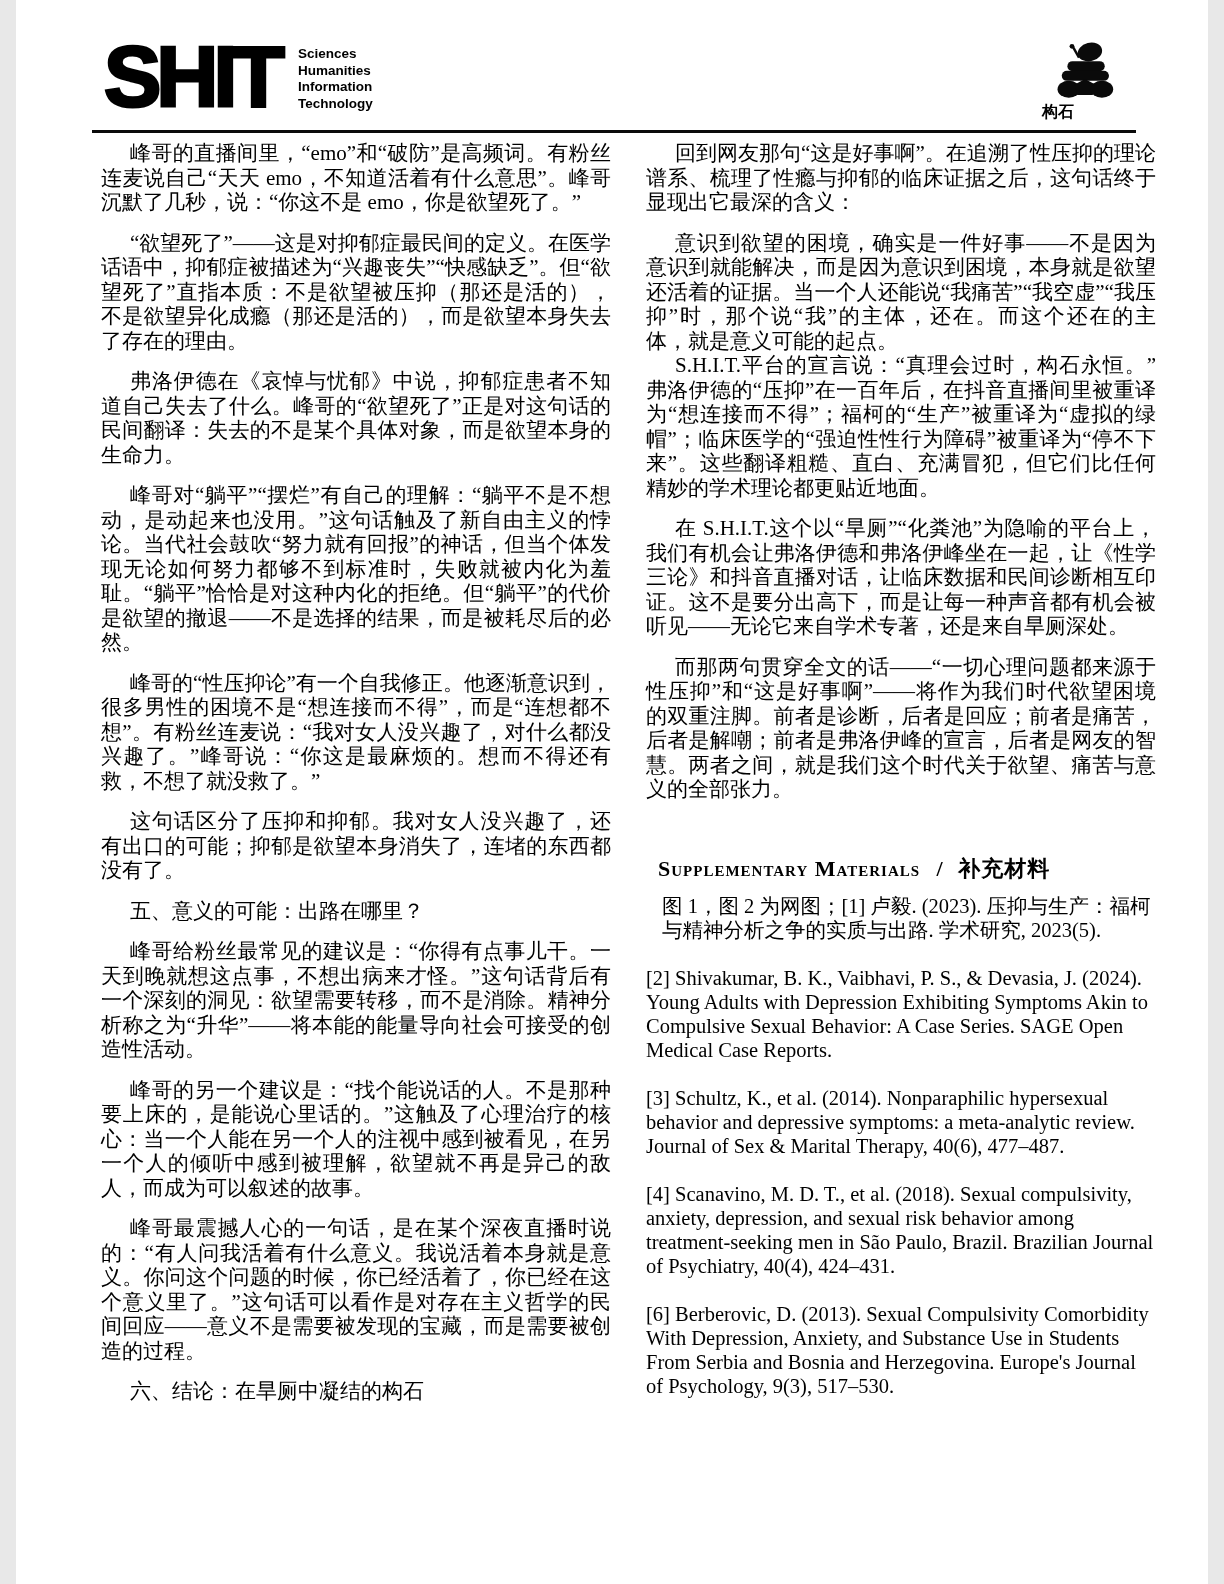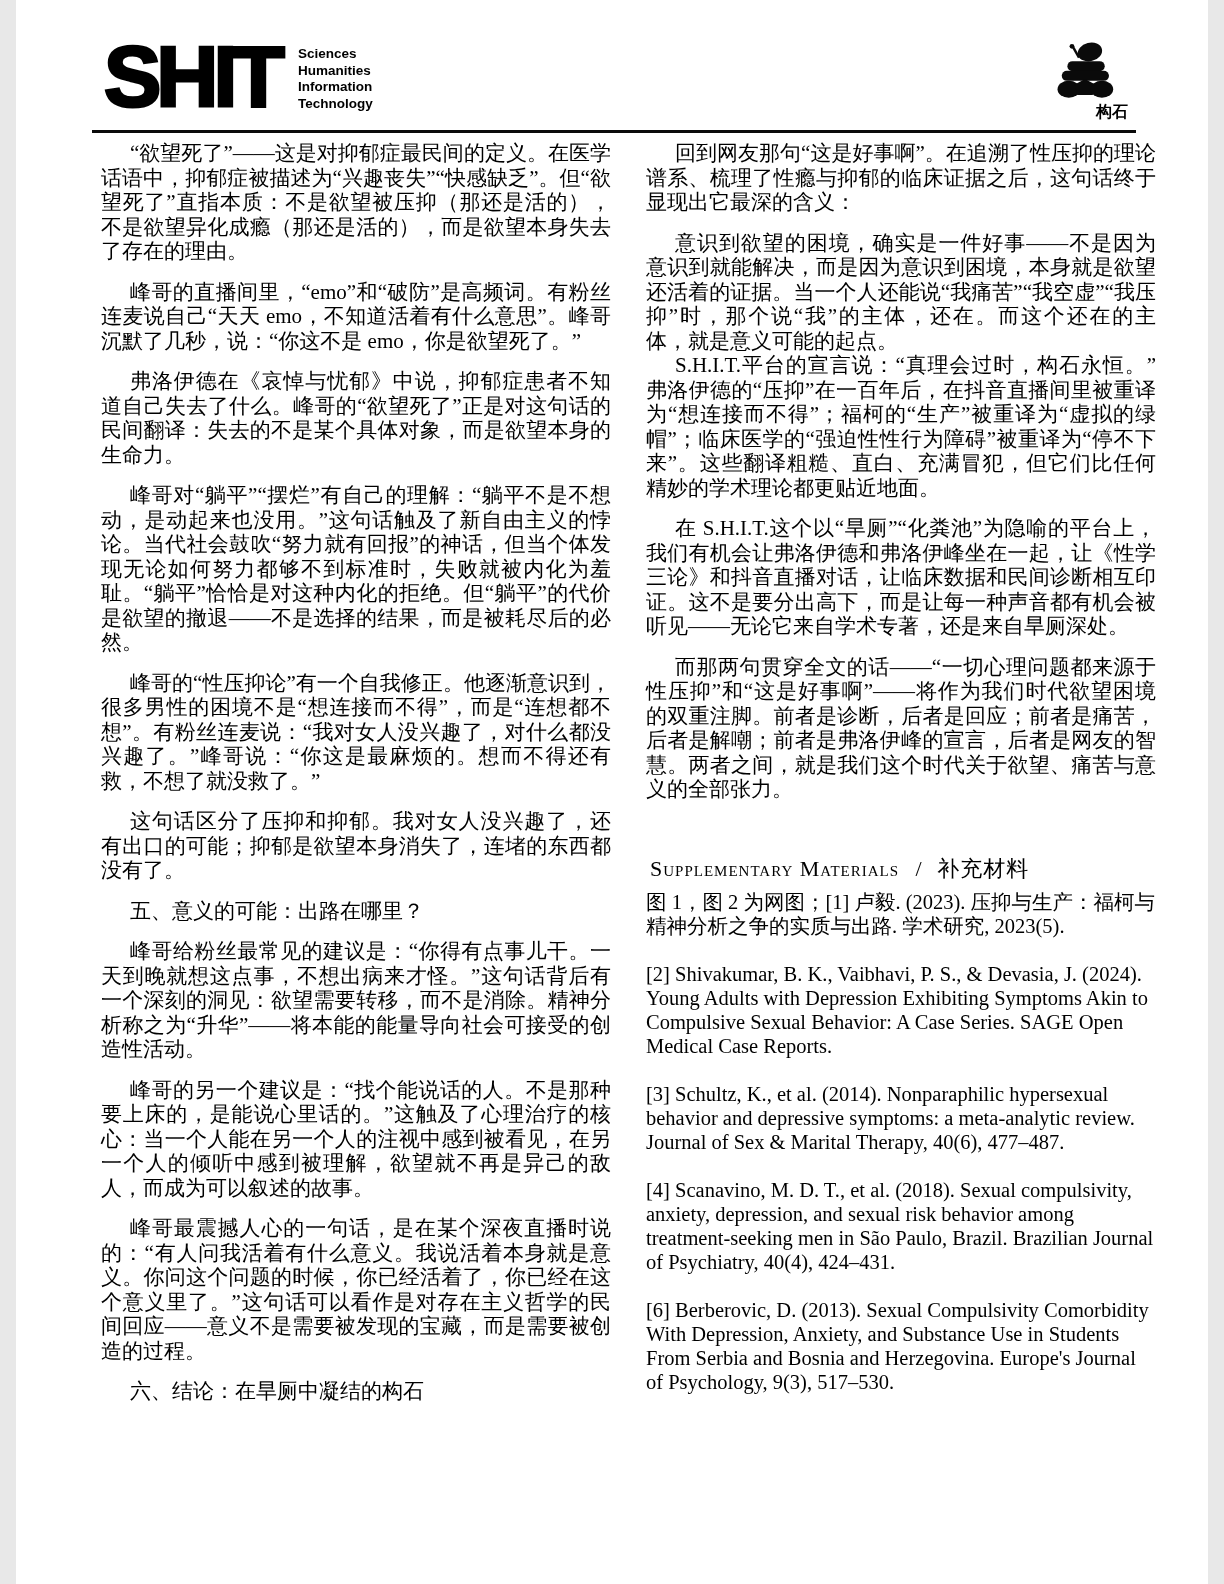--- a/index.html
+++ b/index.html
@@ -33,21 +33,21 @@
     margin-left:18px;
     padding-top:8px;
     font-family:Liberation Sans, sans-serif;
     font-weight:700;
     font-size:13.5px;
     line-height:16.5px;
     letter-spacing:0;
   }
   .brand-right{
     width:86px;
-    text-align:right;
+    text-align:left;
     margin-top:2px;
   }
   .rockpile{width:72px;height:62px;display:block;margin:0 auto;}
   .publisher-name{
     font-family:"Liberation Sans","DejaVu Sans",sans-serif;
     font-weight:700;
     font-size:16px;
     line-height:18px;
     margin-top:1px;
   }
@@ -66,36 +66,36 @@
     margin:16px 0 0 0;
     text-indent:29px;
     text-align:justify;
   }
   .para.tight{margin-top:0;}
   .col > .para:first-child,
   .rc-paras > .para:first-child{margin-top:0;}
   
   .supp{margin-top:54px;}
   .supp-heading{
-    margin:4px;
+    margin:12px;
     font-size:22px;
-    font-weight:400;
+    font-weight:700;
     line-height:26px;
     font-variant:small-caps;
     letter-spacing:1px;
   }
   .supp-heading .sep{margin:0 8px 0 10px;}
   .refs .ref{
     margin:24px 0 0 0;
     text-indent:0;
     text-align:left;
     font-size:20.5px;
     line-height:24px;
   }
-  .refs .ref:first-child{margin-top:8px;}
+  .refs .ref:first-child{margin-top:8px;margin-left:16px;}
 </style>
 </head>
 <body>
 
 <div class="page">
 
   <header class="masthead">
     <div class="brand-left">
       <div class="wordmark">SHIT</div>
       <div class="logo-words">
@@ -122,22 +122,22 @@
       <div class="publisher-name">构石</div>
     </div>
   </header>
 
   <hr class="rule">
 
   <main class="columns">
 
     <section class="col">
 
-    <p class="para">“欲望死了”——这是对抑郁症最民间的定义。在医学话语中，抑郁症被描述为“兴趣丧失”“快感缺乏”。但“欲望死了”直指本质：不是欲望被压抑（那还是活的），不是欲望异化成瘾（那还是活的），而是欲望本身失去了存在的理由。</p>
-        <p class="para">峰哥的直播间里，“emo”和“破防”是高频词。有粉丝连麦说自己“天天 emo，不知道活着有什么意思”。峰哥沉默了几秒，说：“你这不是 emo，你是欲望死了。”</p>
+    <p class="para">峰哥的直播间里，“emo”和“破防”是高频词。有粉丝连麦说自己“天天 emo，不知道活着有什么意思”。峰哥沉默了几秒，说：“你这不是 emo，你是欲望死了。”</p>
+        <p class="para">“欲望死了”——这是对抑郁症最民间的定义。在医学话语中，抑郁症被描述为“兴趣丧失”“快感缺乏”。但“欲望死了”直指本质：不是欲望被压抑（那还是活的），不是欲望异化成瘾（那还是活的），而是欲望本身失去了存在的理由。</p>
         <p class="para">弗洛伊德在《哀悼与忧郁》中说，抑郁症患者不知道自己失去了什么。峰哥的“欲望死了”正是对这句话的民间翻译：失去的不是某个具体对象，而是欲望本身的生命力。</p>
         <p class="para">峰哥对“躺平”“摆烂”有自己的理解：“躺平不是不想动，是动起来也没用。”这句话触及了新自由主义的悖论。当代社会鼓吹“努力就有回报”的神话，但当个体发现无论如何努力都够不到标准时，失败就被内化为羞耻。“躺平”恰恰是对这种内化的拒绝。但“躺平”的代价是欲望的撤退——不是选择的结果，而是被耗尽后的必然。</p>
         <p class="para">峰哥的“性压抑论”有一个自我修正。他逐渐意识到，很多男性的困境不是“想连接而不得”，而是“连想都不想”。有粉丝连麦说：“我对女人没兴趣了，对什么都没兴趣了。”峰哥说：“你这是最麻烦的。想而不得还有救，不想了就没救了。”</p>
         <p class="para">这句话区分了压抑和抑郁。我对女人没兴趣了，还有出口的可能；抑郁是欲望本身消失了，连堵的东西都没有了。</p>
         <p class="para">五、意义的可能：出路在哪里？</p>
         <p class="para">峰哥给粉丝最常见的建议是：“你得有点事儿干。一天到晚就想这点事，不想出病来才怪。”这句话背后有一个深刻的洞见：欲望需要转移，而不是消除。精神分析称之为“升华”——将本能的能量导向社会可接受的创造性活动。</p>
         <p class="para">峰哥的另一个建议是：“找个能说话的人。不是那种要上床的，是能说心里话的。”这触及了心理治疗的核心：当一个人能在另一个人的注视中感到被看见，在另一个人的倾听中感到被理解，欲望就不再是异己的敌人，而成为可以叙述的故事。</p>
         <p class="para">峰哥最震撼人心的一句话，是在某个深夜直播时说的：“有人问我活着有什么意义。我说活着本身就是意义。你问这个问题的时候，你已经活着了，你已经在这个意义里了。”这句话可以看作是对存在主义哲学的民间回应——意义不是需要被发现的宝藏，而是需要被创造的过程。</p>
         <p class="para">六、结论：在旱厕中凝结的构石</p>
       </section>

